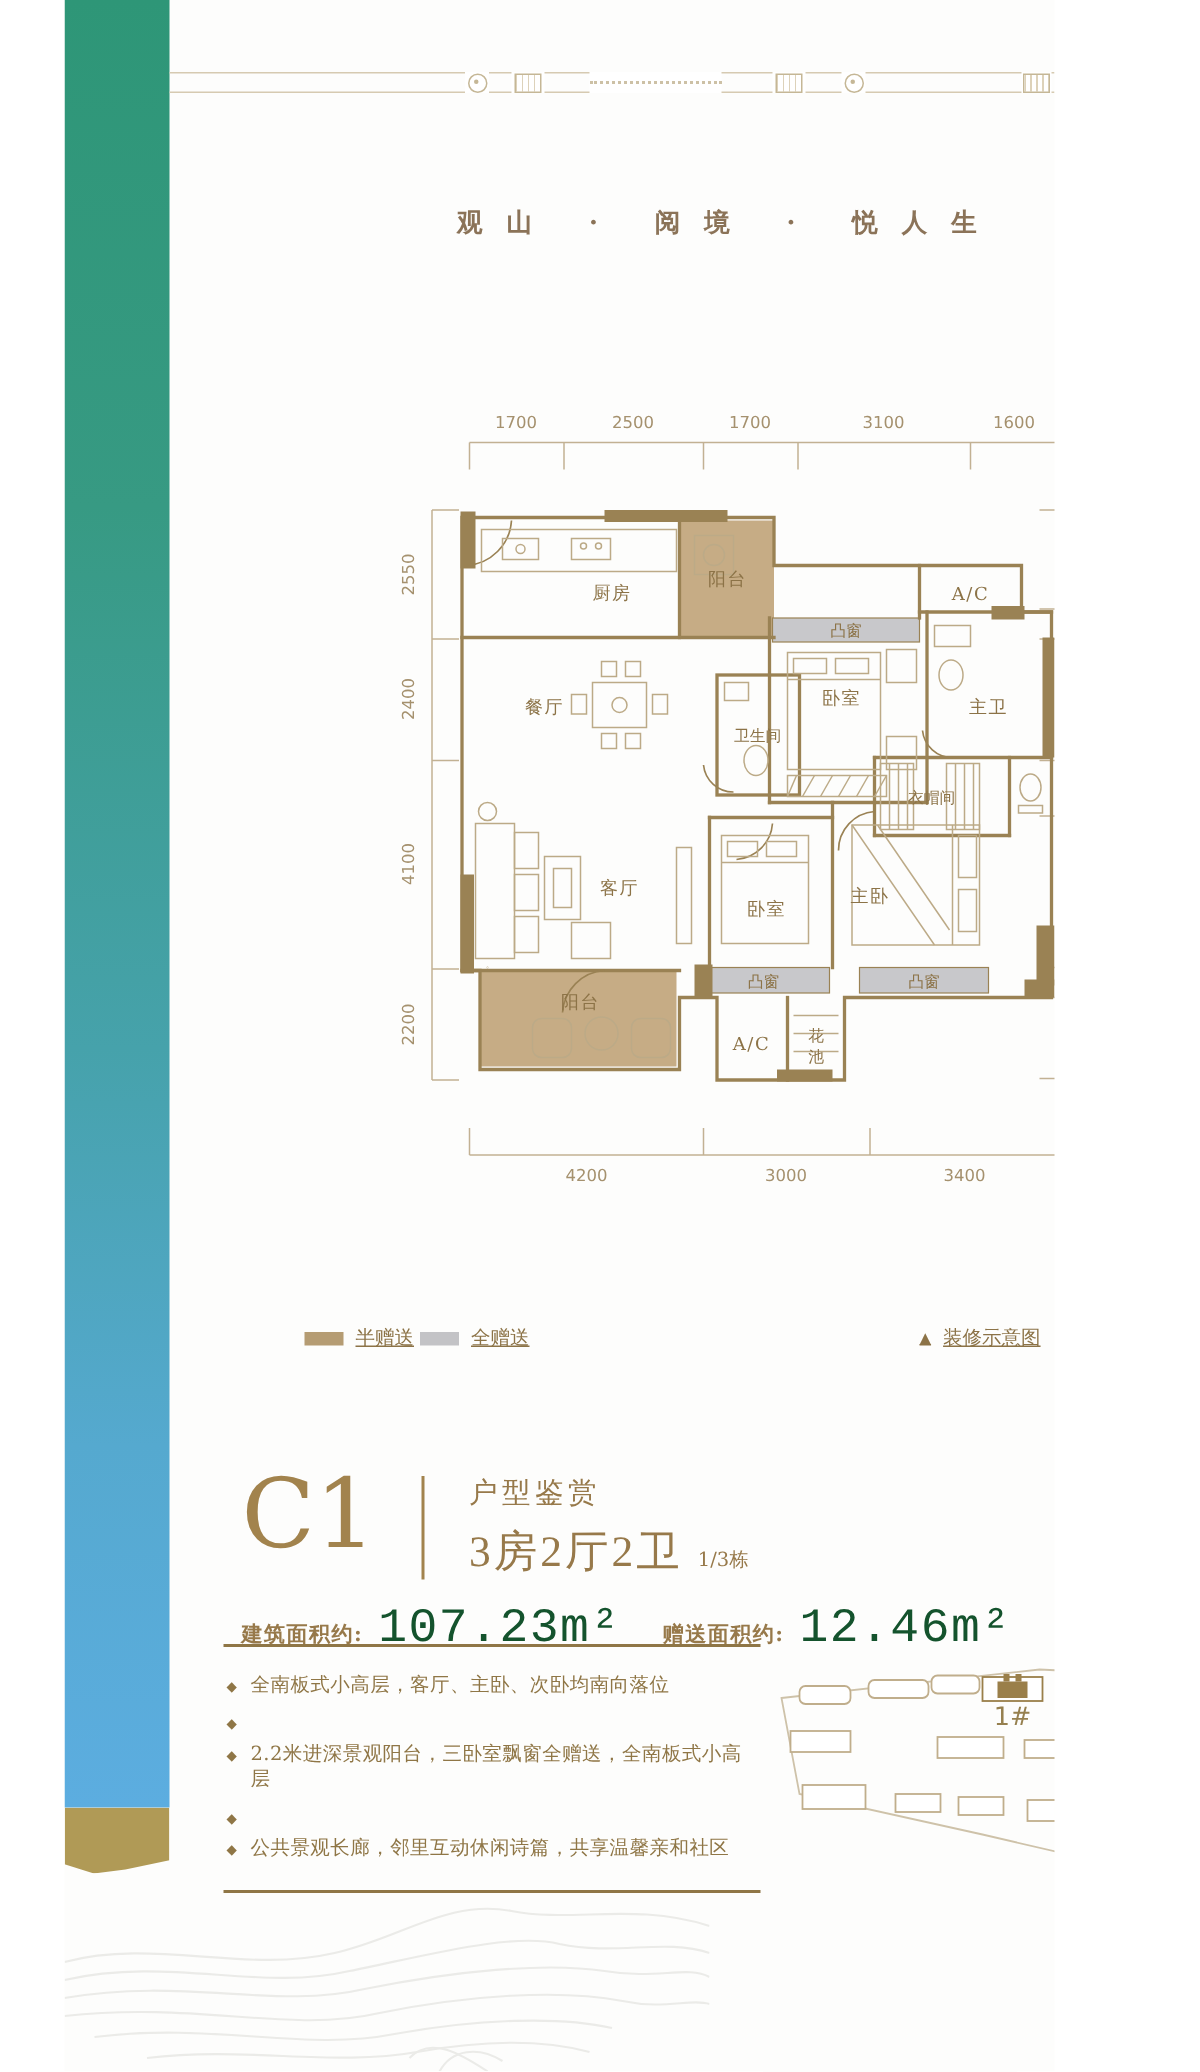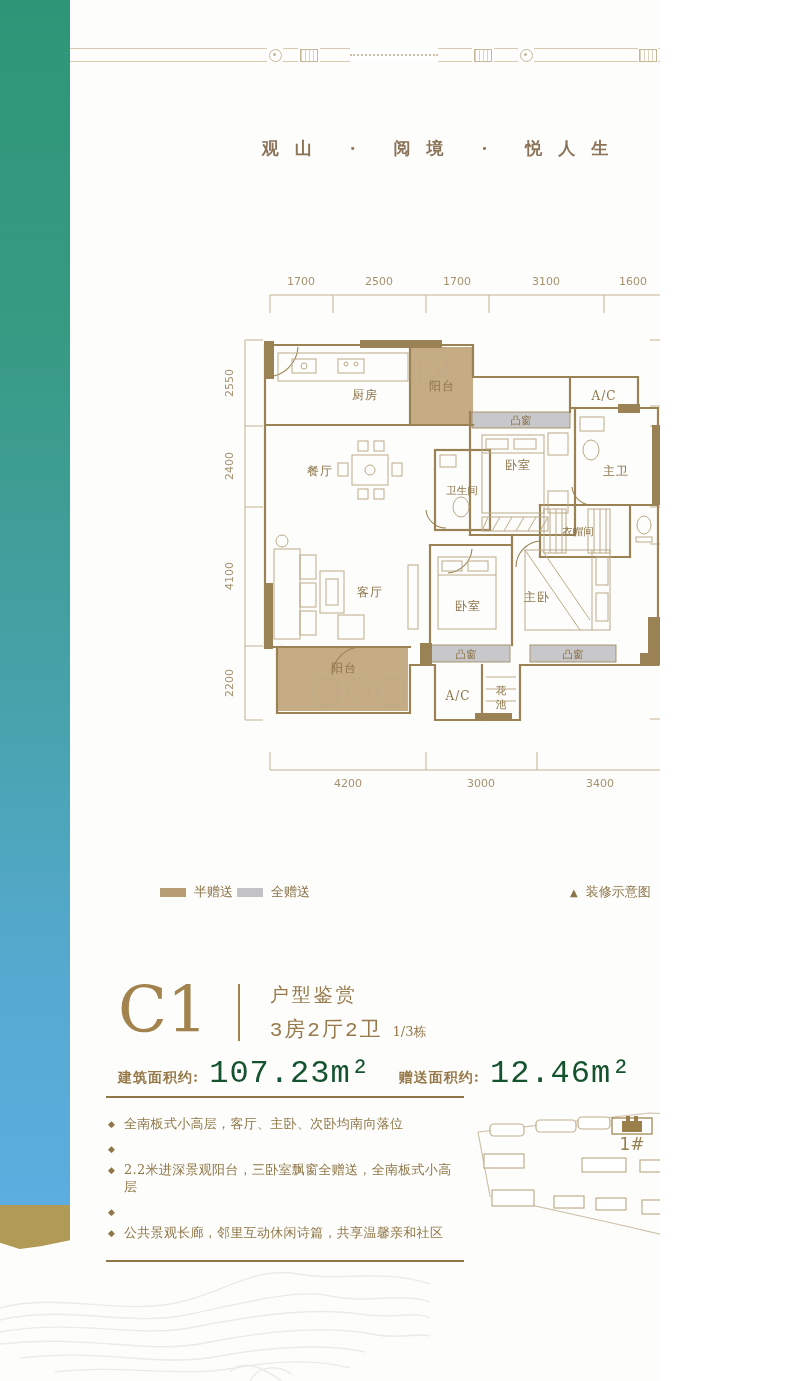--- a/index.html
+++ b/index.html
@@ -1,17 +1,17 @@
 <!DOCTYPE html>
 <html><head>
 <meta charset="utf-8">
 <style>
   html,body{margin:0;padding:0;background:#ffffff;}
   #page{position:relative;width:660px;height:1381px;background:#fdfdfc;overflow:hidden;
-        font-family:"Liberation Sans",sans-serif;}
+        font-family:"Liberation Sans",sans-serif;margin-left:43px;}
 
   
   .band{position:absolute;left:0;top:0;width:70px;height:1205px;
         background:linear-gradient(180deg,#2e9677 0%,#379a83 28%,#46a2ab 58%,#55a9cf 80%,#5cade0 100%);}
   .band-tip{position:absolute;left:0;top:1205px;width:70px;height:44px;background:#b09a56;
         clip-path:polygon(0 0,100% 0,100% 80%,58% 94%,28% 100%,0 86%);}
 
   
   .deco{position:absolute;left:70px;right:0;top:48px;height:14px;}
   .deco .lines{position:absolute;inset:0;border-top:1px solid #d6cab1;border-bottom:1px solid #d6cab1;}
@@ -34,35 +34,35 @@
   .dim-text{font-family:"DejaVu Sans","Liberation Sans",sans-serif;font-size:11px;fill:#a5916e;}
   .wall{stroke:#9a8254;stroke-width:2.2;fill:none;stroke-linecap:square;}
   .wall-thin{stroke:#9a8254;stroke-width:1.1;fill:none;}
   .wall-fill{fill:#9a8254;stroke:none;}
   .furn{stroke:#bcaa87;stroke-width:1;fill:none;}
   .room-label{font-family:"DejaVu Serif","Liberation Serif",serif;font-size:12px;fill:#8c7347;letter-spacing:1px;text-anchor:middle;}
   .room-label-sm{font-family:"DejaVu Serif","Liberation Serif",serif;font-size:10.5px;fill:#8c7347;text-anchor:middle;}
 
   
   .legend-item{position:absolute;display:flex;align-items:center;gap:8px;
-        font-size:13px;color:#8c7347;font-family:"DejaVu Serif","Liberation Serif",serif;}
+        font-size:13px;color:#8c7347;font-family:"DejaVu Serif","Liberation Serif",serif;text-decoration:underline;}
   .swatch{display:inline-block;width:26px;height:9px;}
   .sw-half{background:#b59c73;}
   .sw-full{background:#c3c3c6;}
   .tri{font-size:10px;color:#8c7347;}
 
   
   .unit{position:absolute;left:118px;top:980px;width:620px;color:#9a7c48;}
   .unit-row1{display:flex;align-items:stretch;gap:14px;}
   .unit-code{font-family:"DejaVu Serif","Liberation Serif",serif;font-size:64px;line-height:0.95;color:#a2834d;}
   .unit-div{width:2px;background:#a2834d;margin:4px 16px 2px 16px;}
   .unit-col{padding-top:2px;}
   .unit-sub{font-size:19px;letter-spacing:3px;color:#97794a;font-family:"DejaVu Serif","Liberation Serif",serif;}
   .unit-layout-row{margin-top:7px;display:flex;align-items:baseline;}
-  .unit-layout{font-size:21px;letter-spacing:2px;color:#97794a;font-family:Liberation Mono, monospace;}
+  .unit-layout{font-size:29px;letter-spacing:2px;color:#97794a;font-family:Liberation Serif, serif;}
   .unit-bldg{font-size:13px;margin-left:10px;color:#97794a;font-family:"DejaVu Serif","Liberation Serif",serif;}
   .unit-row2{margin-top:12px;display:flex;align-items:baseline;}
   .area-label{font-size:14px;font-weight:bold;color:#97794a;letter-spacing:1px;font-family:"DejaVu Serif","Liberation Serif",serif;}
   .area-value{font-size:32px;letter-spacing:1px;margin-left:10px;color:#14532d;font-family:Liberation Mono, monospace;}
   .area-label2{margin-left:28px;}
 
   
   .features{position:absolute;left:106px;top:1096px;width:358px;
         border-top:2px solid #8f7646;border-bottom:2px solid #8f7646;padding:10px 2px;box-sizing:border-box;}
   .features ul{list-style:none;margin:0;padding:0;}

